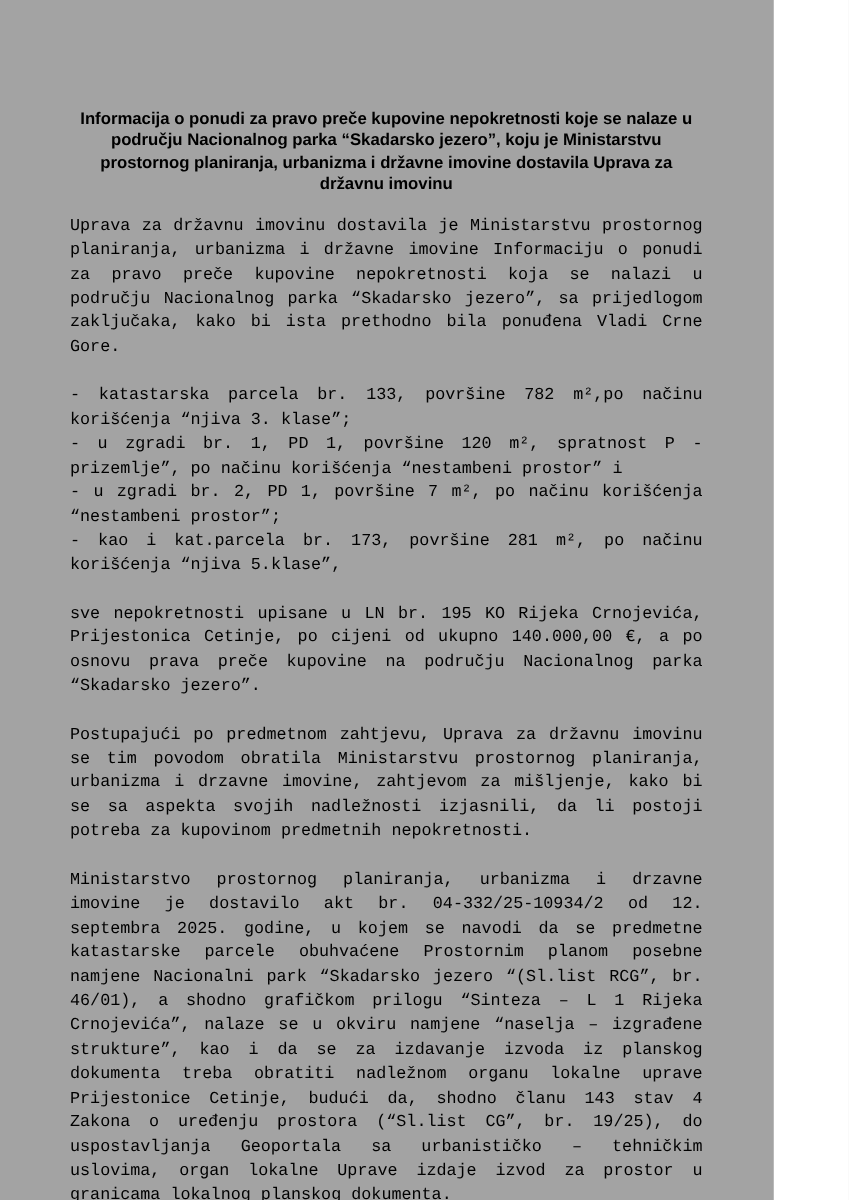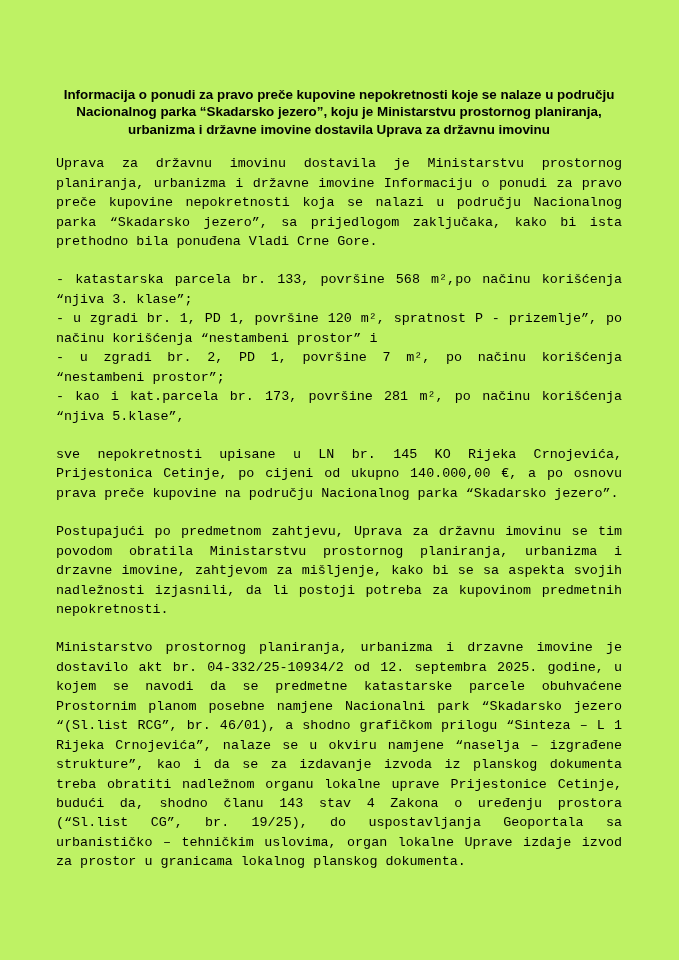--- a/index.html
+++ b/index.html
@@ -5,23 +5,23 @@
   * { margin: 0; padding: 0; box-sizing: border-box; }
   html, body { background: #ffffff; }
   body {
     width: 679px;
     height: 960px;
     overflow: hidden;
     font-family: "Liberation Sans", "DejaVu Sans", sans-serif;
     color: #000000;
   }
   .page {
-    width: 679px;
+    width: 619px;
     height: 960px;
-    background: #bef264;
+    background: #a3a3a3;
     padding: 86px 57px 40px 56px;
   }
   .title {
     font-size: 13.4px;
     font-weight: bold;
     text-align: center;
     line-height: 1.3;
     margin-bottom: 16px;
   }
   p {
@@ -38,29 +38,29 @@
 </head>
 <body>
 
 <div class="page">
 
   <h1 class="title">Informacija o ponudi za pravo preče kupovine nepokretnosti koje se nalaze u području Nacionalnog parka “Skadarsko jezero”, koju je Ministarstvu prostornog planiranja, urbanizma i državne imovine dostavila Uprava za državnu imovinu</h1>
 
   <p>Uprava za državnu imovinu dostavila je Ministarstvu prostornog planiranja, urbanizma i državne imovine Informaciju o ponudi za pravo preče kupovine nepokretnosti koja se nalazi u području Nacionalnog parka “Skadarsko jezero”, sa prijedlogom zaključaka, kako bi ista prethodno bila ponuđena Vladi Crne Gore.</p>
 
 
-  <p class="tight">- katastarska parcela br. 133, površine 568 m²,po načinu korišćenja “njiva 3. klase”;</p>
+  <p class="tight">- katastarska parcela br. 133, površine 782 m²,po načinu korišćenja “njiva 3. klase”;</p>
 
 
   <p class="tight">- u zgradi br. 1, PD 1, površine 120 m², spratnost P - prizemlje”, po načinu korišćenja “nestambeni prostor” i</p>
 
 
   <p class="tight">- u zgradi br. 2, PD 1, površine 7 m², po načinu korišćenja “nestambeni prostor”;</p>
 
   <p>- kao i kat.parcela br. 173, površine 281 m², po načinu korišćenja “njiva 5.klase”,</p>
 
-  <p>sve nepokretnosti upisane u LN br. 145 KO Rijeka Crnojevića, Prijestonica Cetinje, po cijeni od ukupno  140.000,00 €, a po osnovu prava preče kupovine na području Nacionalnog parka “Skadarsko jezero”.</p>
+  <p>sve nepokretnosti upisane u LN br. 195 KO Rijeka Crnojevića, Prijestonica Cetinje, po cijeni od ukupno  140.000,00 €, a po osnovu prava preče kupovine na području Nacionalnog parka “Skadarsko jezero”.</p>
 
   <p>Postupajući po predmetnom zahtjevu, Uprava za državnu imovinu se tim povodom obratila Ministarstvu prostornog planiranja, urbanizma i drzavne imovine, zahtjevom za mišljenje, kako bi se sa aspekta svojih nadležnosti izjasnili, da li postoji potreba za kupovinom predmetnih nepokretnosti.</p>
 
   <p class="big-gap">Ministarstvo prostornog planiranja, urbanizma i drzavne imovine je dostavilo akt br. 04-332/25-10934/2 od 12. septembra 2025. godine, u kojem se navodi da se predmetne katastarske parcele obuhvaćene Prostornim planom posebne namjene Nacionalni park “Skadarsko jezero “(Sl.list RCG”, br. 46/01), a shodno grafičkom prilogu “Sinteza – L 1 Rijeka Crnojevića”, nalaze se u okviru namjene “naselja – izgrađene strukture”, kao i da se za izdavanje izvoda iz planskog dokumenta treba obratiti nadležnom organu lokalne uprave Prijestonice Cetinje, budući da, shodno članu 143 stav 4 Zakona o uređenju prostora (“Sl.list CG”, br. 19/25), do uspostavljanja Geoportala sa urbanističko – tehničkim uslovima, organ lokalne Uprave izdaje izvod za prostor u granicama lokalnog planskog dokumenta.</p>
 
 </div>
 
 </body></html>

